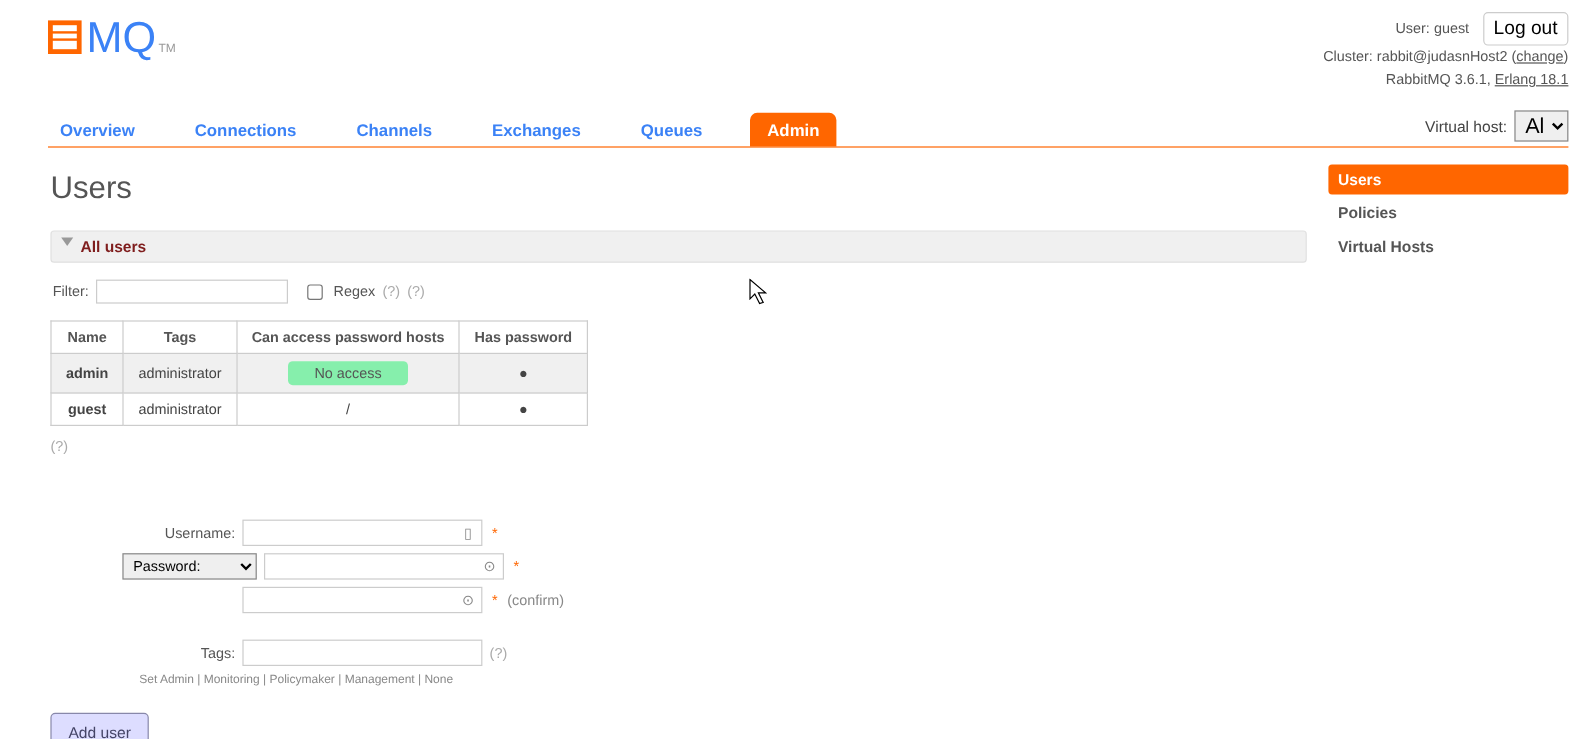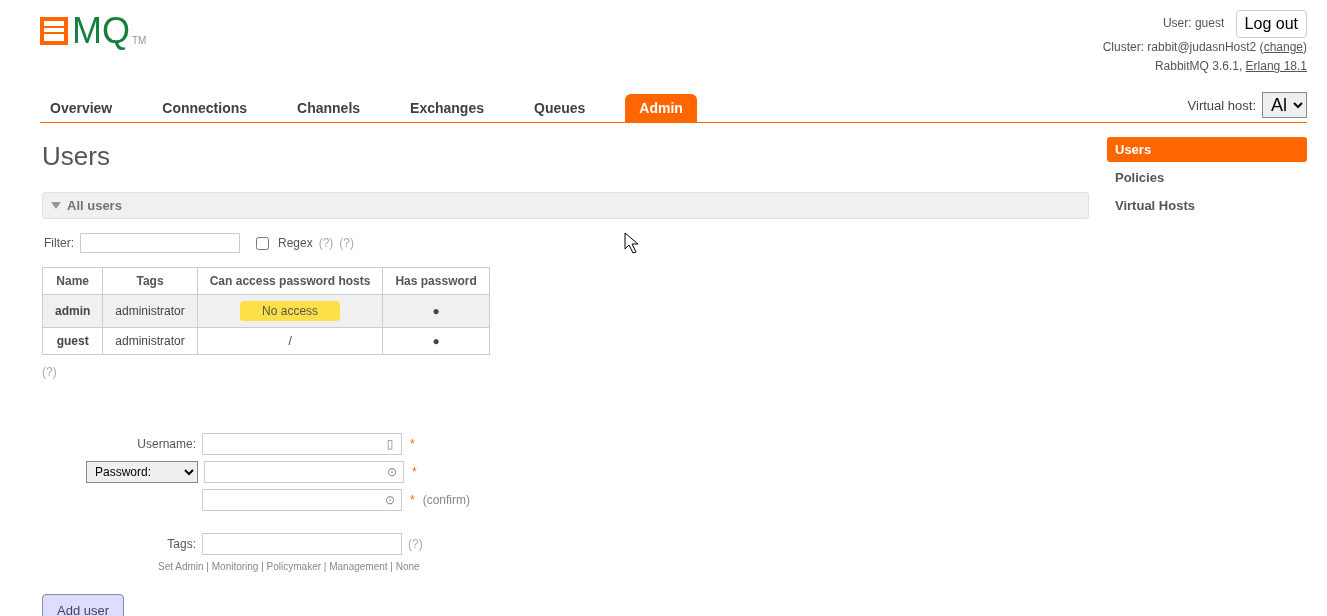--- a/index.html
+++ b/index.html
@@ -23,21 +23,21 @@
     align-items: center;
   }
   .logo-rabbit {
     font-size: 36px;
     color: #f60;
     font-weight: 400;
     font-family: Arial, sans-serif;
   }
   .logo-mq {
     font-size: 36px;
-    color: #15803d;
+    color: #3b82f6;
     font-weight: 400;
     font-family: Arial, sans-serif;
   }
   .logo-tm {
     font-size: 10px;
     color: #999;
     margin-top: 18px;
     margin-left: 2px;
   }
   .logo-icon {
@@ -76,21 +76,21 @@
     margin: 16px 20px 0 40px;
   }
   .tabs {
     display: flex;
     gap: 30px;
     align-items: flex-end;
   }
   .tab {
     font-size: 14px;
     font-weight: bold;
-    color: #404040;
+    color: #3b82f6;
     padding: 6px 10px;
     cursor: pointer;
   }
   .tab.active {
     background: #f60;
     color: #fff;
     border-radius: 6px 6px 0 0;
     padding: 6px 14px;
   }
   .vhost {
@@ -121,24 +121,24 @@
     color: #555;
     margin: 6px 0 20px 0;
   }
   .section-header {
     background: #f0f0f0;
     border: 1px solid #e0e0e0;
     border-radius: 3px;
     padding: 5px 8px;
     font-size: 13px;
     font-weight: bold;
-    color: #737373;
+    color: #7f1d1d;
     cursor: pointer;
     display: flex;
-    align-items: center;
+    align-items: flex-start;
     gap: 6px;
   }
   .triangle {
     width: 0; height: 0;
     border-left: 5px solid transparent;
     border-right: 5px solid transparent;
     border-top: 7px solid #999;
   }
   .filter-row {
     display: flex;
@@ -176,21 +176,21 @@
     border: 1px solid #ccc;
     padding: 6px 12px;
     text-align: center;
   }
   table.users th { background: #fff; font-weight: bold; color: #555; }
   tr.highlight td { background: #f0f0f0; }
   tr.highlight td.name { font-weight: bold; text-align: left; }
   td.name { text-align: left; font-weight: bold; }
   .noaccess {
     display: inline-block;
-    background: #fde047;
+    background: #86efac;
     border-radius: 4px;
     padding: 3px 22px;
     color: #555;
   }
   .section-gap { height: 30px; }
   .form-row {
     display: flex;
     align-items: center;
     margin: 6px 0;
   }
@@ -224,21 +224,21 @@
     margin-left: -20px;
     margin-right: 4px;
     font-size: 12px;
     pointer-events: none;
   }
   .star { color: #f60; margin-left: 8px; }
   .confirm-label { color: #888; margin-left: 8px; }
   .tag-links {
     font-size: 10px;
     color: #888;
-    margin-left: 116px;
+    margin-left: 74px;
     margin-top: 2px;
   }
   .add-user-btn {
     background: #ddf;
     border: 1px solid #88a;
     border-radius: 4px;
     padding: 8px 14px;
     font-size: 13px;
     color: #446;
     cursor: pointer;
@@ -368,21 +368,21 @@
     <div style="height:18px"></div>
 
     <div class="form-row">
       <div class="label">Username:</div>
       <input type="text" style="">
       <span class="field-icon">▯</span>
       <span class="star">*</span>
     </div>
 
     <div class="form-row">
-      <div class="label" style="width:auto;padding-right:0;margin-left:44px">
+      <div class="label" style="width:auto;padding-right:0;margin-left:60px">
         <select class="pwd">
           <option>Password:</option>
         </select>
       </div>
       <input type="password" style="">
       <span class="field-icon">⊙</span>
       <span class="star">*</span>
     </div>
 
     <div class="form-row">

